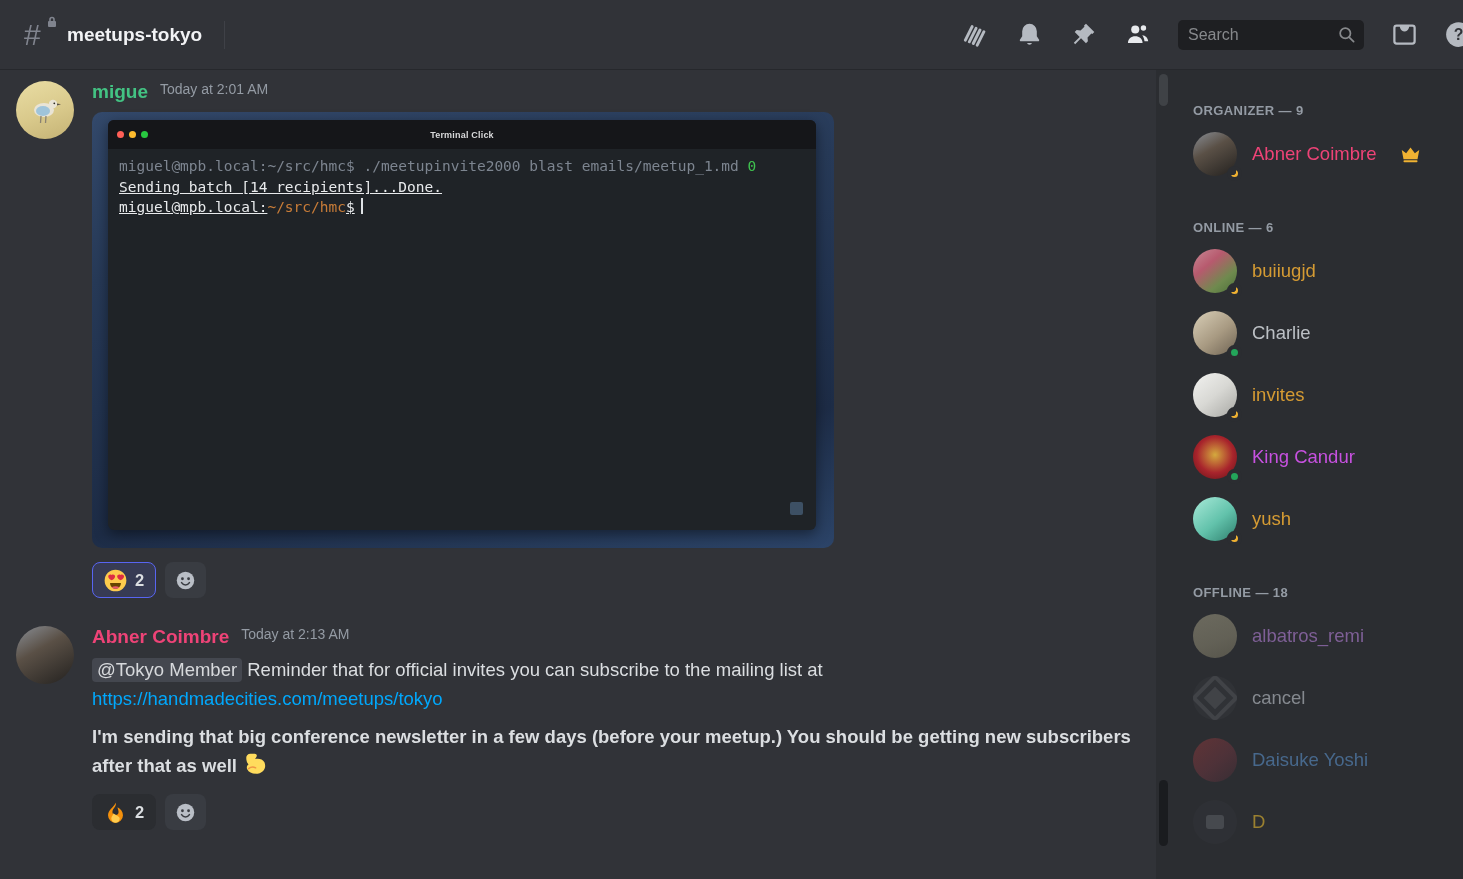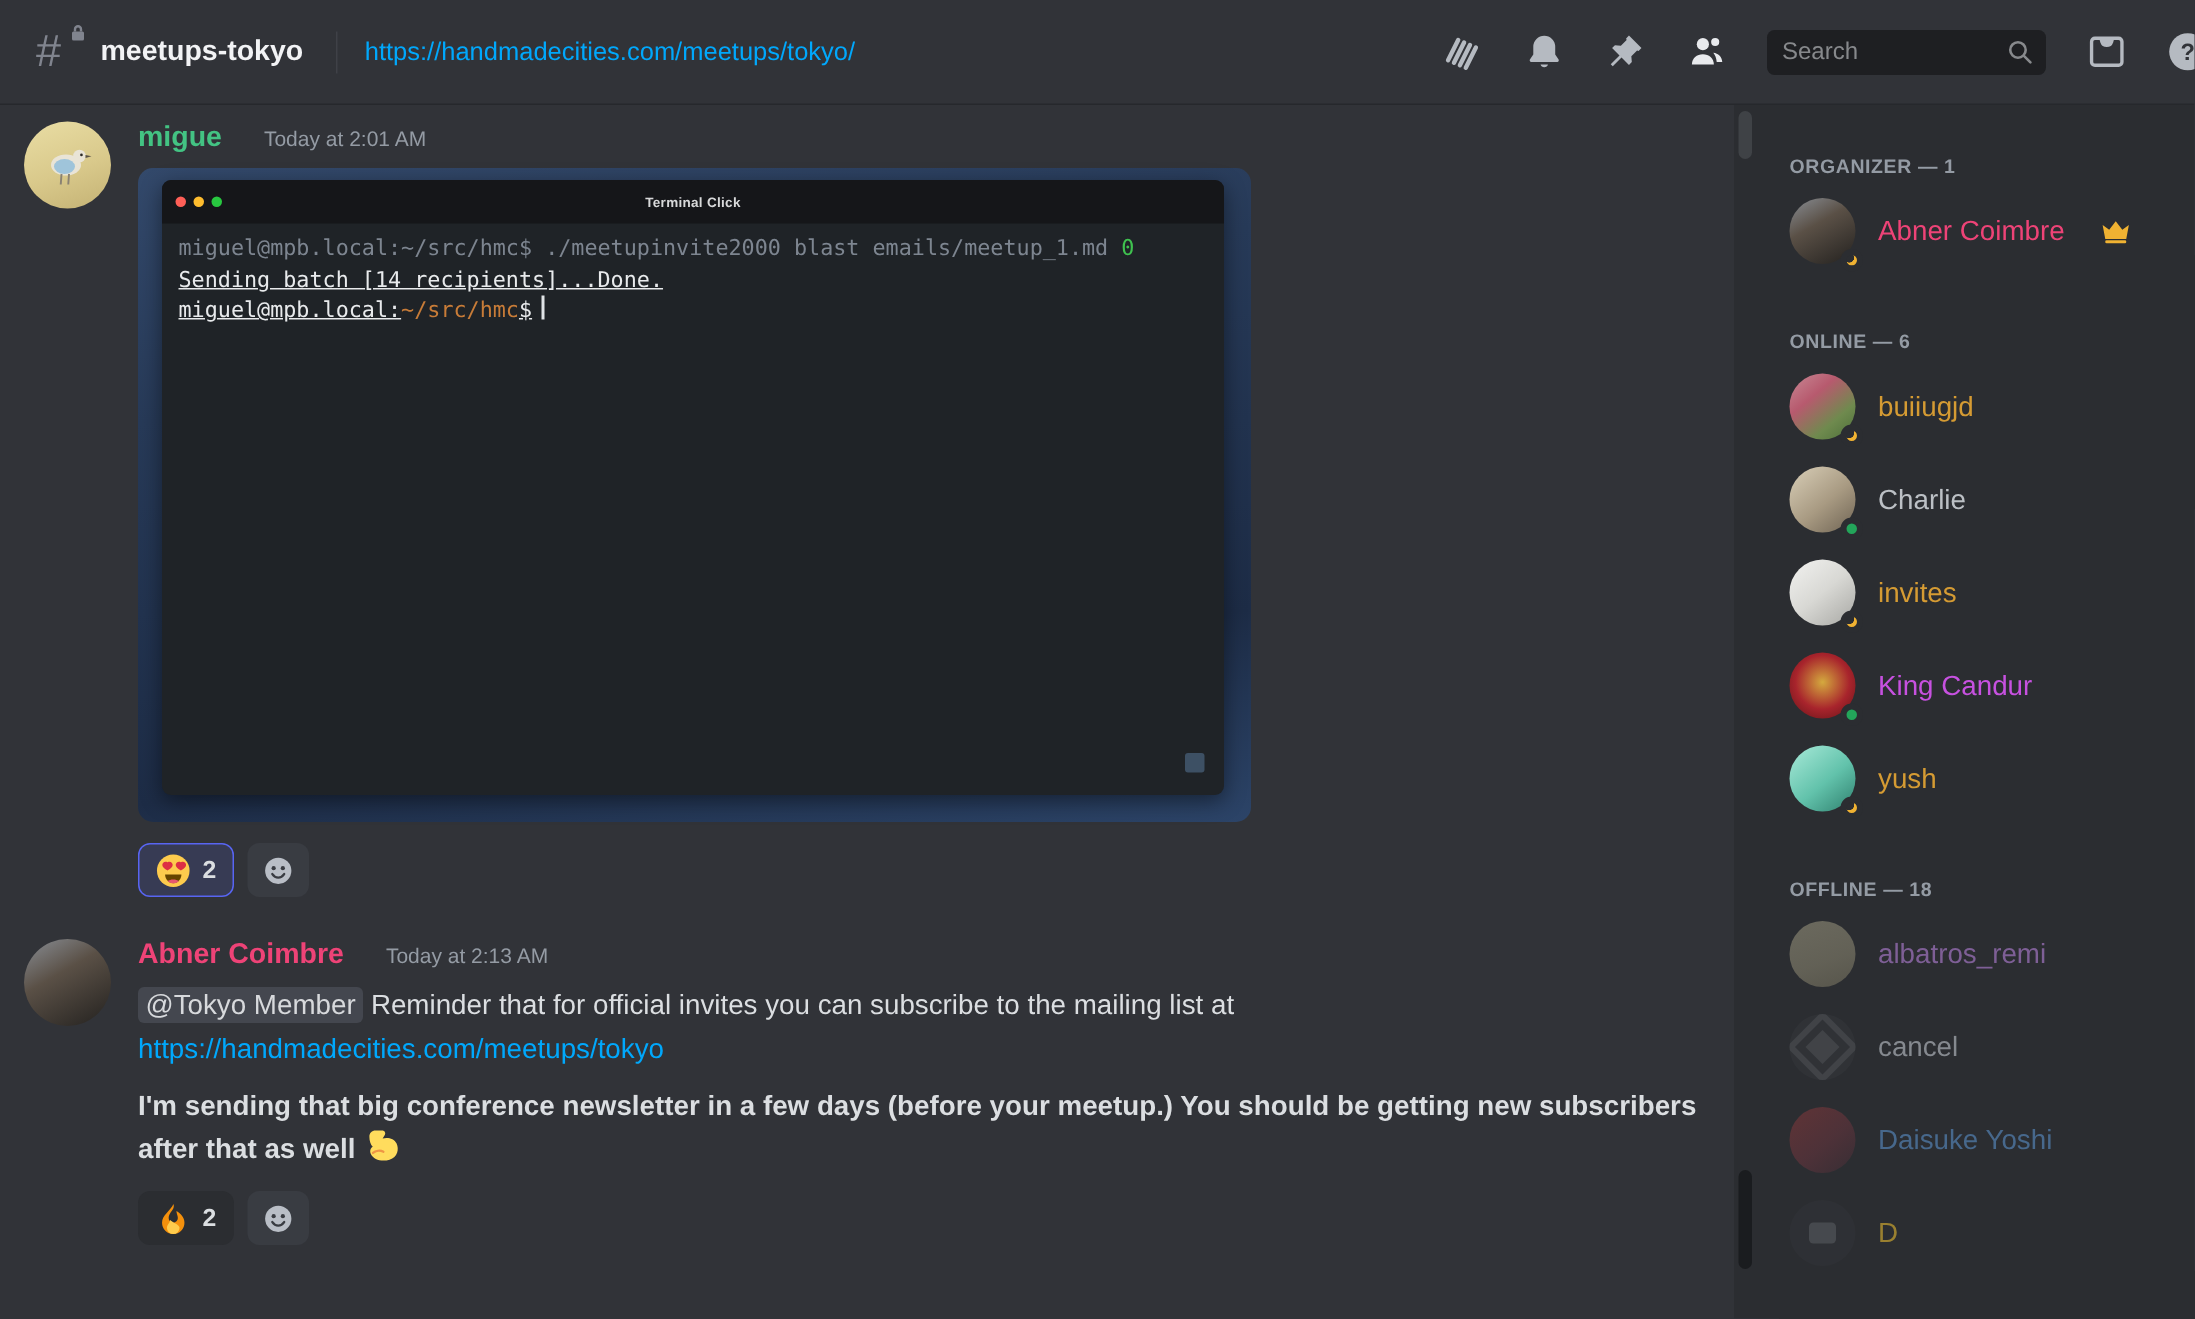--- a/index.html
+++ b/index.html
@@ -48,21 +48,21 @@
   .scroll-thumb { position:absolute; top:710px; left:3px; width:9px; height:66px; border-radius:5px; background:#1a1c1f; }
 
   
   .message { display:flex; gap:18px; }
   .message + .message { margin-top:28px; }
   .msg-avatar { width:58px; height:58px; border-radius:50%; flex:none; cursor:pointer; position:relative; overflow:hidden; }
   .av-migue { background:linear-gradient(160deg,#e9dda4 0%,#d9c98b 55%,#c4b274 100%); }
   .av-migue svg { position:absolute; left:12px; top:13px; width:34px; height:32px; }
   .av-abner-msg { background:linear-gradient(150deg,#8a8f96 0%,#5a5046 40%,#23211f 100%); }
   .msg-body { flex:1; min-width:0; }
-  .msg-header { display:flex; align-items:center; gap:28px; }
+  .msg-header { display:flex; align-items:flex-start; gap:12px; }
   .msg-author { font-size:19px; font-weight:600; cursor:pointer; }
   .msg-time { font-size:14px; color:#949ba4; }
   .msg-text { font-size:18.5px; color:#dbdee1; line-height:29px; max-width:1060px; }
 
   
   .embed {
     margin-top:9px; width:742px; height:436px; border-radius:10px; cursor:pointer;
     background:linear-gradient(170deg,#33496b 0%,#273a58 30%,#1d2c46 75%,#2c4468 100%);
     position:relative;
   }
@@ -161,21 +161,20 @@
 <header class="topbar">
   <div class="hash-wrap">
     <span class="hash-glyph">#</span>
     <svg class="hash-lock" width="12" height="12" viewBox="0 0 12 12">
       <rect x="2" y="5" width="8" height="6" rx="1" fill="#80848e"></rect>
       <path d="M4 5V3.5a2 2 0 0 1 4 0V5" stroke="#80848e" stroke-width="1.6" fill="none"></path>
     </svg>
   </div>
   <span class="channel-name">meetups-tokyo</span>
   <span class="topbar-divider"></span>
-  <a class="channel-topic" href="#">https://handmadecities.com/meetups/tokyo/</a>
 
   <div class="topbar-right">
     <span class="tb-icon">
       <svg viewBox="0 0 24 24" fill="none" stroke="currentColor" stroke-width="2.6" stroke-linecap="round">
         <path d="M3 17 L9 5"></path>
           <path d="M6.5 18.5 L12.5 6.5"></path>
           <path d="M10 20 L16 8"></path>
           <path d="M13.5 21.5 L19.5 9.5"></path>
       </svg>
     </span>
@@ -328,21 +327,21 @@
     </div>
 
     <div class="chat-scrollbar">
       <span class="scroll-cap"></span>
       <span class="scroll-thumb"></span>
     </div>
   </section>
 
   <aside class="members">
 
-    <div class="m-section-label">ORGANIZER — 1</div>
+    <div class="m-section-label">ORGANIZER — 9</div>
     <div class="m-section">
       <div class="m-row">
         <span class="m-avatar">
           <span class="m-avatar-img av-abner"></span>
           <span class="m-status idle"></span>
         </span>
         <span class="m-name" style="color: rgb(238, 67, 119);">Abner Coimbre</span>
         <svg class="crown" viewBox="0 0 24 20">
           <path d="M2 5.5 7 9 12 2.5 17 9 22 5.5 20 16H4z" fill="#f0b232"></path>
           <rect x="4" y="17" width="16" height="2.4" rx="1" fill="#f0b232"></rect>

